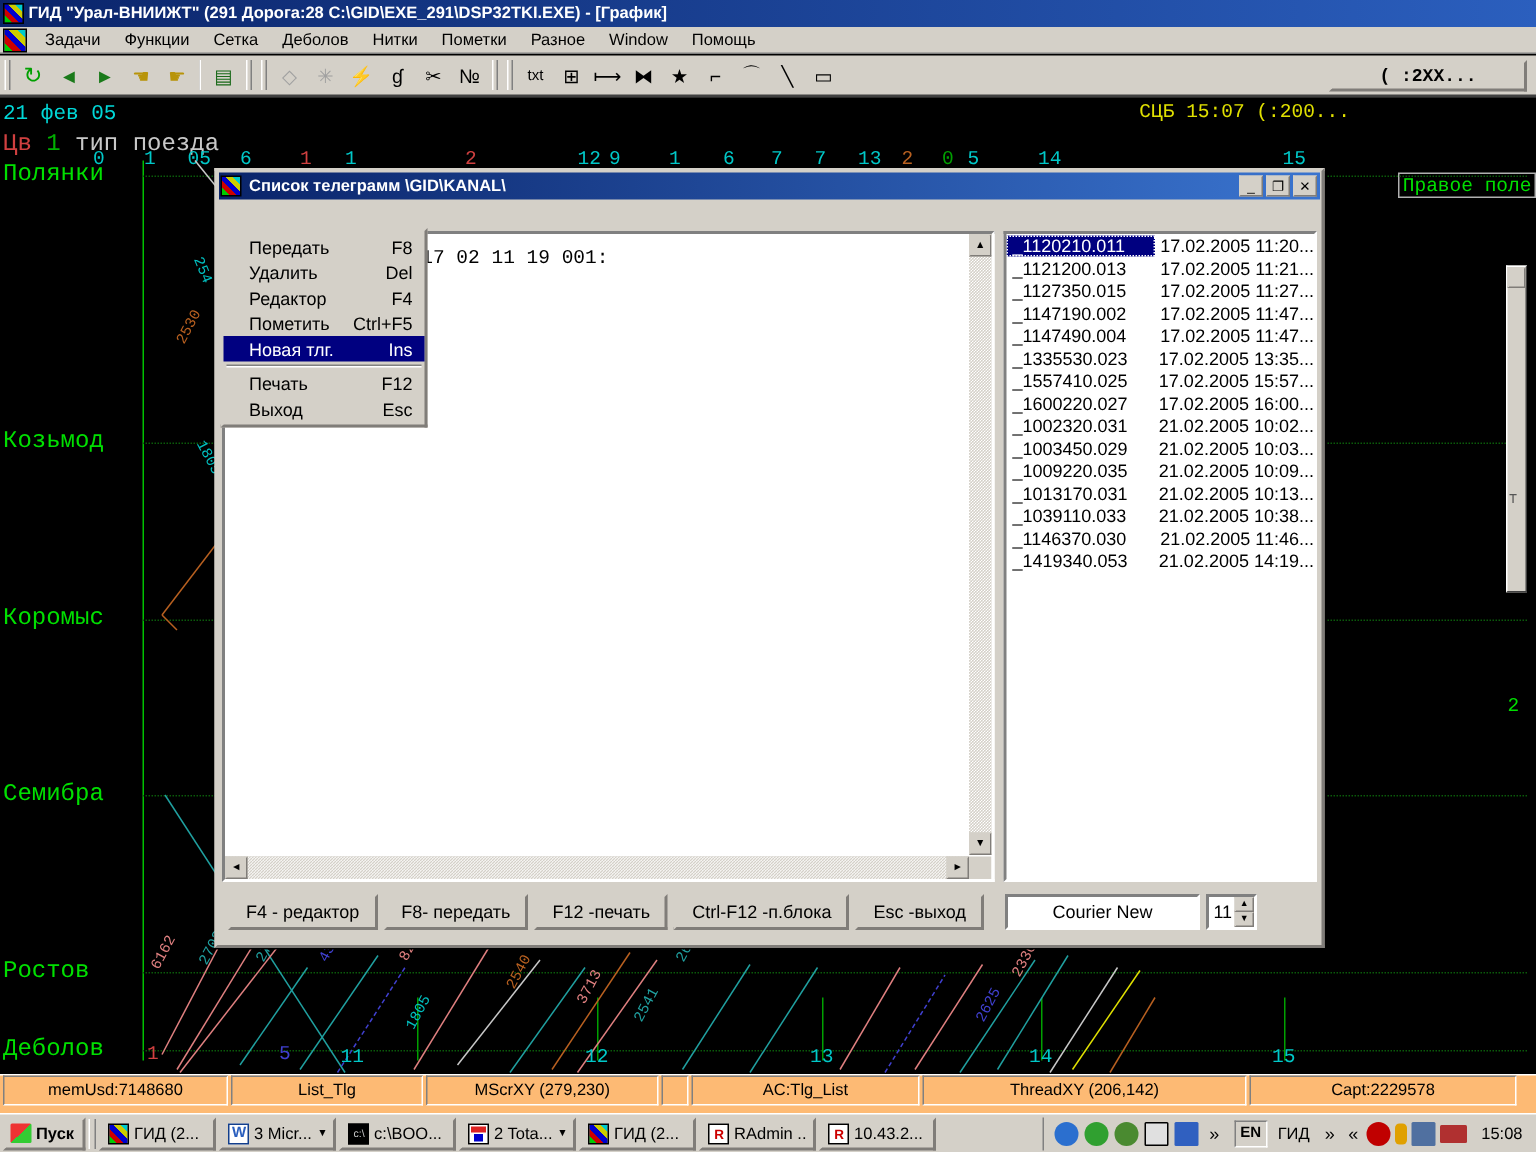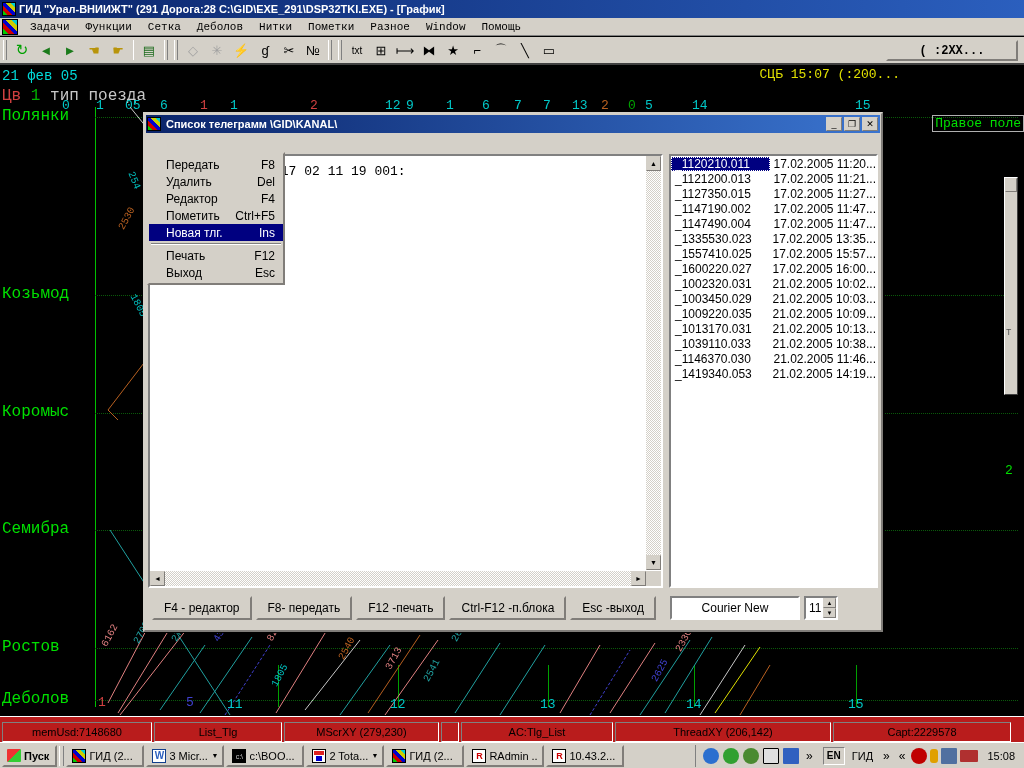--- a/index.html
+++ b/index.html
@@ -27,21 +27,20 @@
     background:
       linear-gradient(45deg,#0c0 0 20%,#c00 20% 40%,#00c 40% 60%,#cc0 60% 80%,#0cc 80% 100%);
     border:1px solid #000;
   }
 
   
   .menubar{
     position:absolute; left:0; top:18px; width:1024px; height:18px;
     background:#d4d0c8; display:flex; align-items:center; gap:0px;
     border-bottom:1px solid #808080;
-    font-family:Liberation Mono, monospace;
   }
   .menubar .micon{ width:16px;height:16px;margin:0 4px 0 2px;
     background:linear-gradient(45deg,#0c0 0 20%,#c00 20% 40%,#00c 40% 60%,#cc0 60% 80%,#0cc 80% 100%);
     border:1px solid #000;}
   .menubar .mi{ padding:2px 8px; color:#000; font-size:11px; cursor:default; }
 
   
   .toolbar{
     position:absolute; left:0; top:37px; width:1024px; height:28px;
     background:#d4d0c8; display:flex; align-items:center;
@@ -189,21 +188,21 @@
   .dd-item{ display:flex; height:17px; align-items:center; font-size:12px; color:#000;
      padding:0 4px 0 17px; cursor:default;}
   .dd-item .k{ margin-left:auto; padding-right:4px; }
   .dd-item .lbl{ width:74px; }
   .dd-item.hl{ background:#000080; color:#fff; }
   .dd-sep{ height:2px; margin:2px 2px; border-top:1px solid #808080;border-bottom:1px solid #fff;}
 
   
   .statusbar{
     position:absolute; left:0; top:716px; width:1024px; height:26px;
-    background:#b91c1c; display:flex; align-items:flex-end; padding:0 2px; gap:2px;
+    background:#fdba74; display:flex; align-items:flex-start; padding:0 2px; gap:2px;
     border-top:1px solid #fff;
   }
   .spanel{ height:20px; border:1px solid; border-color:#808080 #fff #fff #808080;
     display:flex; align-items:center; justify-content:center; font-size:11px; color:#000;
     white-space:nowrap; }
 
   
   .taskbar{
     position:absolute; left:0; top:742px; width:1024px; height:26px;
     background:#d4d0c8; border-top:1px solid #fff;

